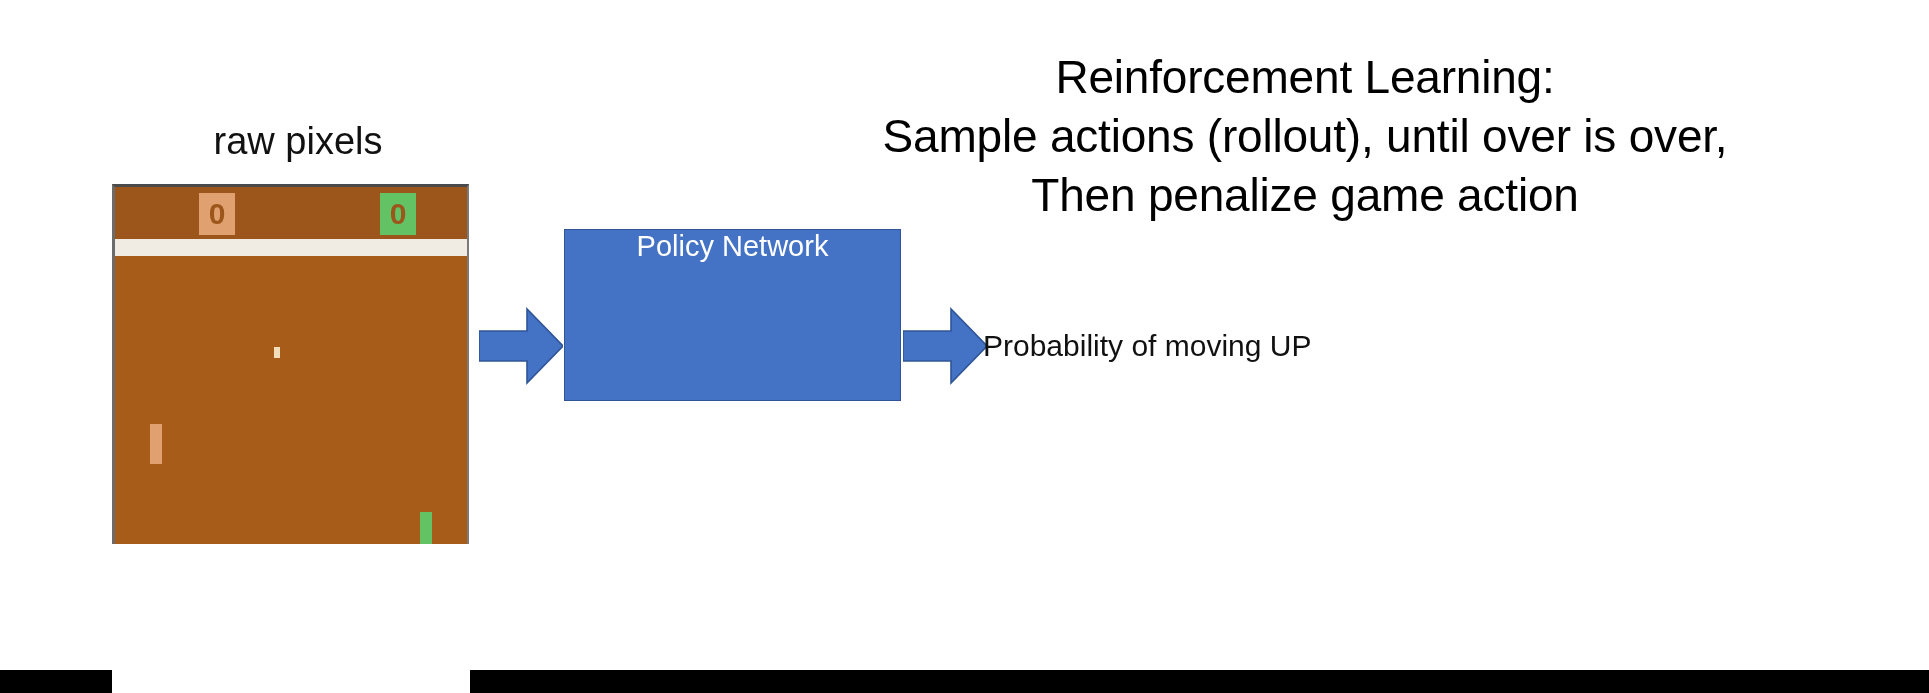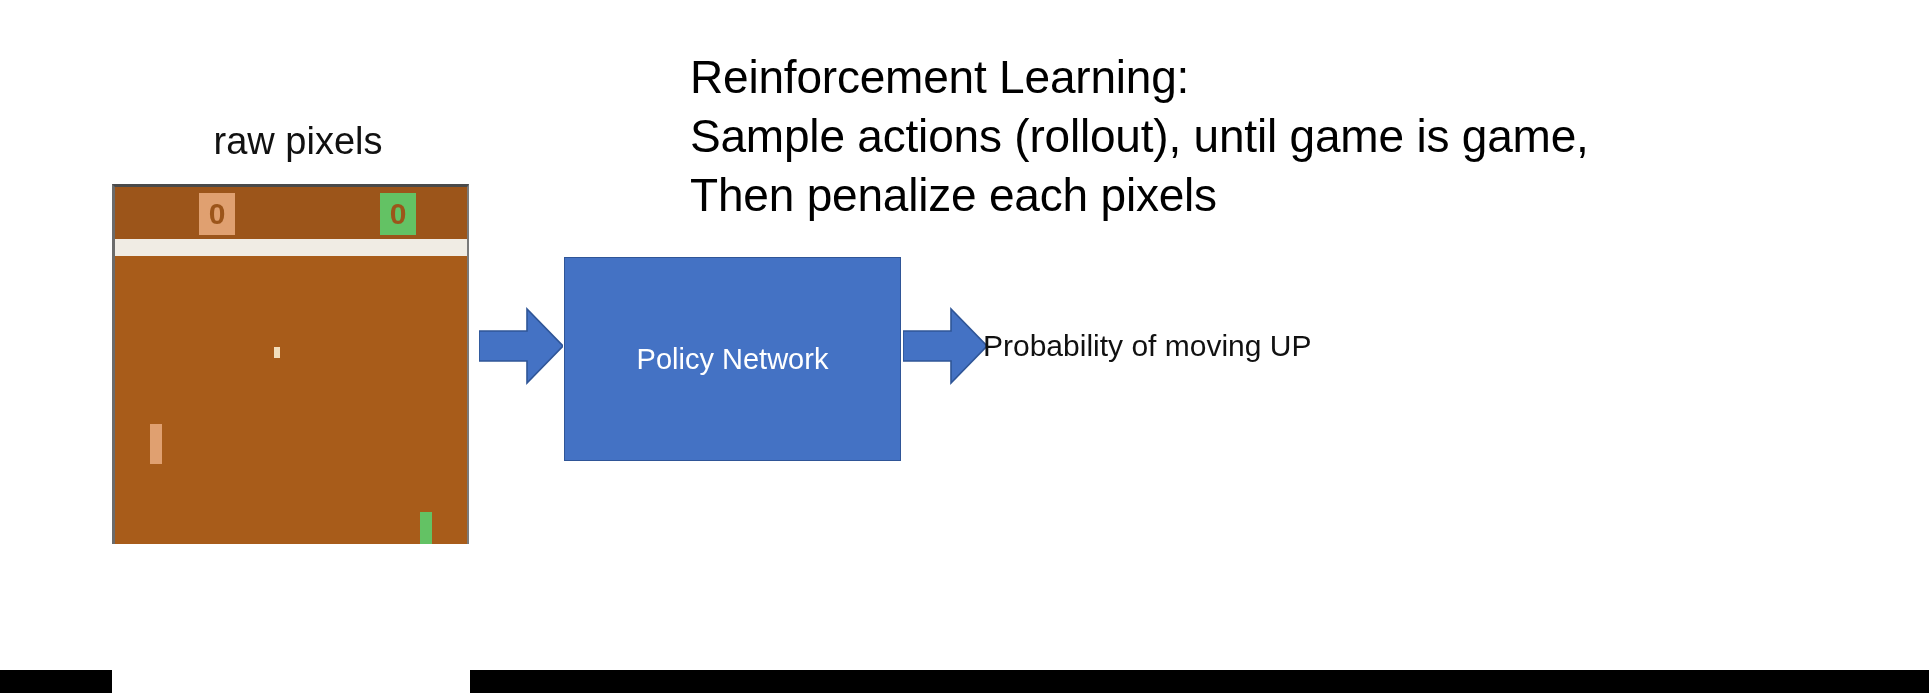--- a/index.html
+++ b/index.html
@@ -14,21 +14,21 @@
     overflow: hidden;
     font-family: "Liberation Sans", sans-serif;
   }
 
   
   #heading {
     position: absolute;
     left: 690px;
     top: 48px;
     width: 1230px;
-    text-align: left;
+    text-align: center;
     color: #000000;
     font-size: 46px;
     line-height: 1.28;
     font-family: "Liberation Sans", sans-serif;
     letter-spacing: -0.2px;
     white-space: nowrap;
   }
   #heading .hline { display: block; }
 
   
@@ -134,28 +134,27 @@
   }
   #arrow-input  { left: 479px; top: 307px; width: 84px; height: 78px; }
   #arrow-output { left: 903px; top: 307px; width: 84px; height: 78px; }
 
   
   #policy-network-box {
     position: absolute;
     left: 564px;
     top: 229px;
     width: 337px;
-    height: 204px;
+    height: 172px;
     background: #4472c4;
     border: 1px solid #2f5597;
     box-sizing: border-box;
     display: flex;
-    align-items: center;
+    align-items: flex-start;
     justify-content: center;
-    margin-top: 28px;
   }
   #policy-network-label {
     color: #ffffff;
     font-size: 29px;
     font-family: "Liberation Sans", sans-serif;
   }
 
   
   #output-label {
     position: absolute;
@@ -175,22 +174,22 @@
     background: #000000;
   }
   #bottom-bar-left  { left: 0;     width: 112px; }
   #bottom-bar-right { left: 470px; width: 1459px; }
 </style>
 </head>
 <body>
 
 <div id="heading">
   <span class="hline">Reinforcement Learning:</span>
-  <span class="hline">Sample actions (rollout), until game is game,</span>
-  <span class="hline">Then penalize each pixels</span>
+  <span class="hline">Sample actions (rollout), until over is over,</span>
+  <span class="hline">Then penalize game action</span>
 </div>
 
 <div id="raw-pixels-caption">raw pixels</div>
 
 <div id="pong-frame">
   <div id="pong-scoreboard">
     <div class="pong-score" id="pong-score-left">0</div>
     <div class="pong-score" id="pong-score-right">0</div>
   </div>
   <div id="pong-divider"></div>

